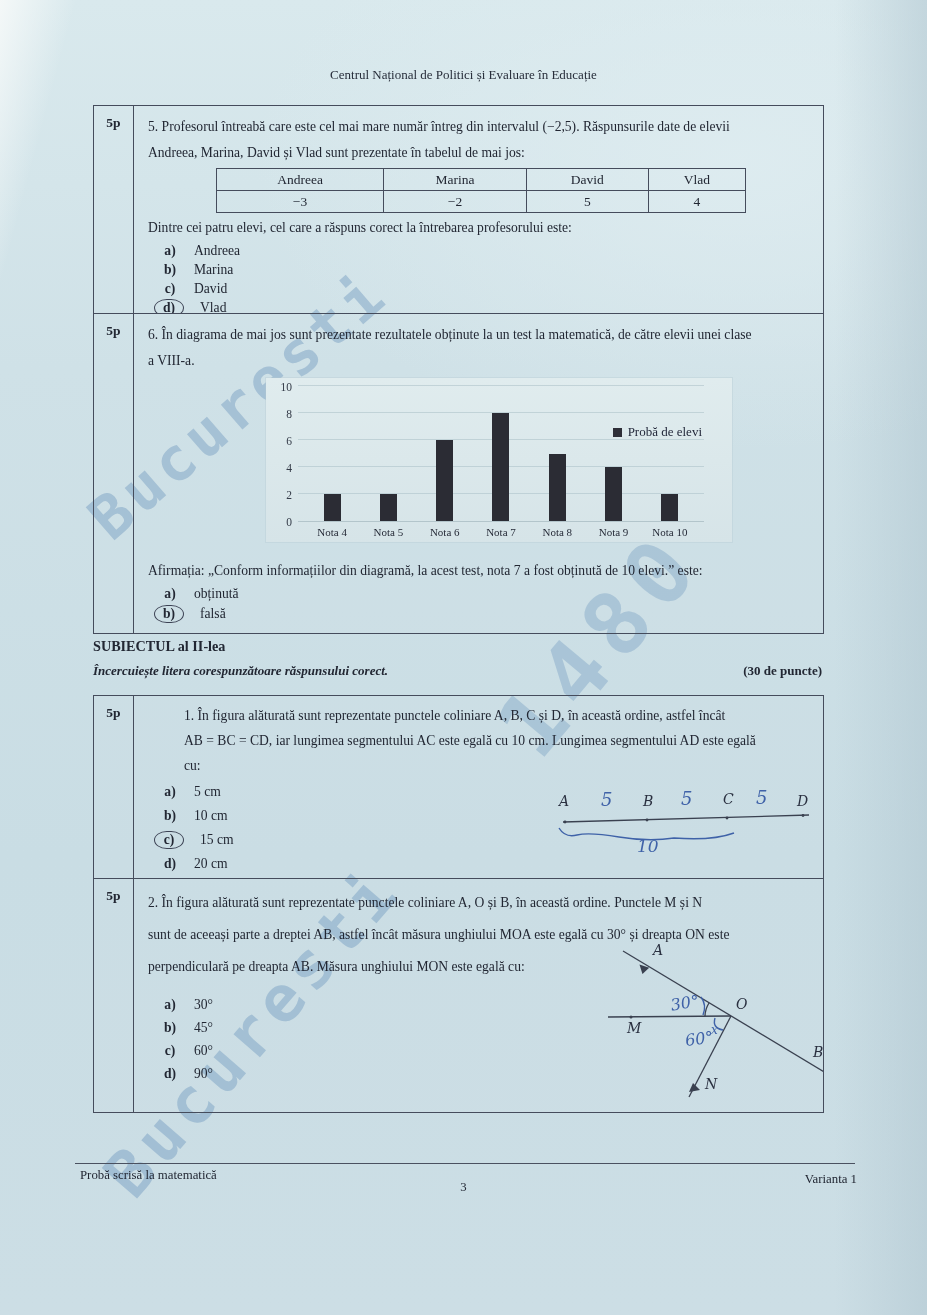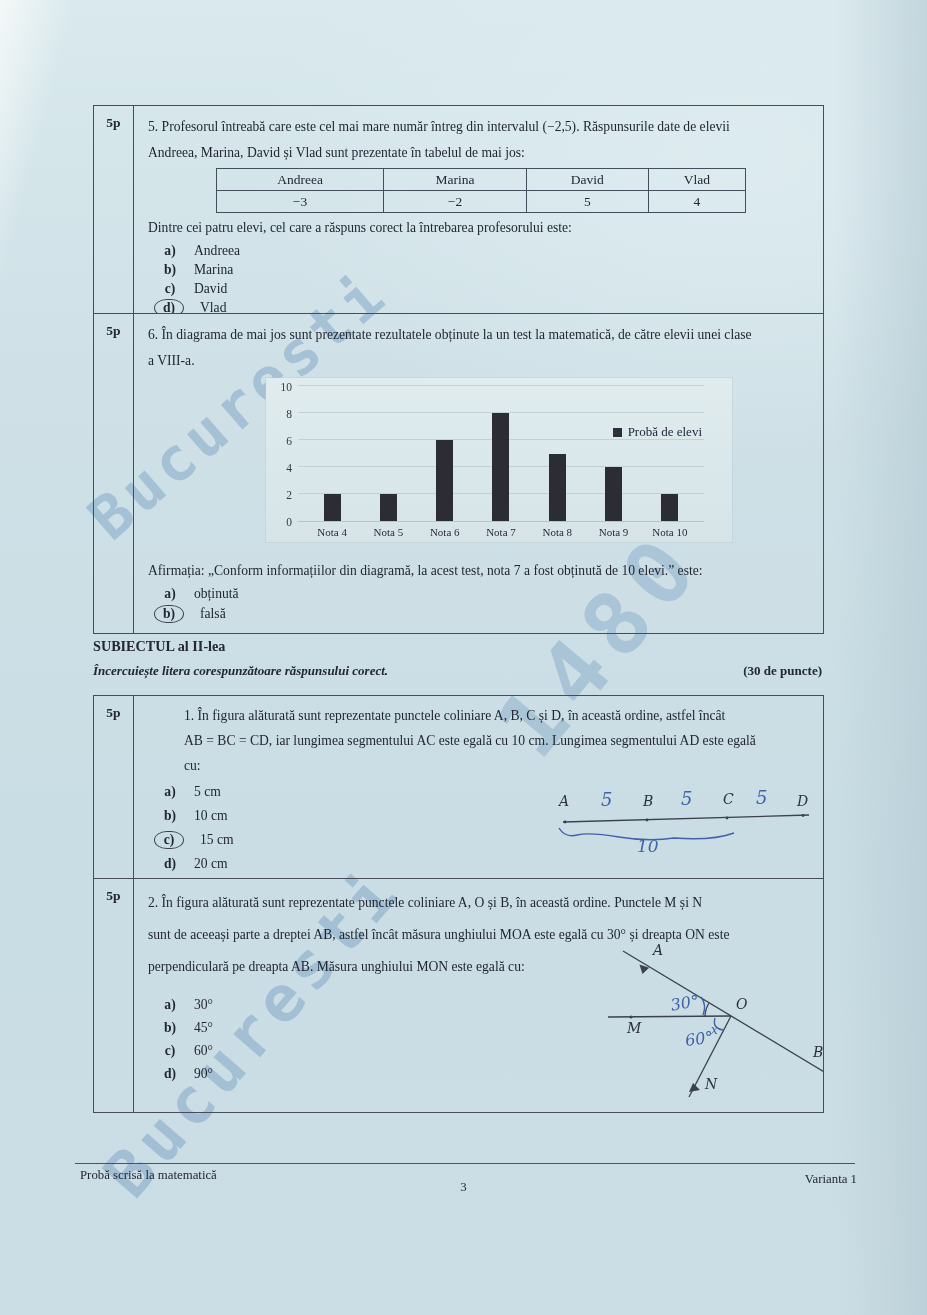--- a/index.html
+++ b/index.html
@@ -78,20 +78,21 @@
 </head>
 <body>
 
 <div class="page">
 
   <div class="wm wm1">Bucuresti</div>
   <div class="wm wm2">1480</div>
   <div class="wm wm3">Bucuresti</div>
 
   <div class="z doc-header">
+    <div>Centrul Național de Politici și Evaluare în Educație</div>
   </div>
 
   <div class="z qtable t1">
 
     <div class="qrow r-q5">
       <div class="pts">5p</div>
       <div class="qbody">
         <div class="qline">5. Profesorul întreabă care este cel mai mare număr întreg din intervalul (−2,5). Răspunsurile date de elevii</div>
         <div class="qline">Andreea, Marina, David și Vlad sunt prezentate în tabelul de mai jos:</div>
         <table class="ans">

